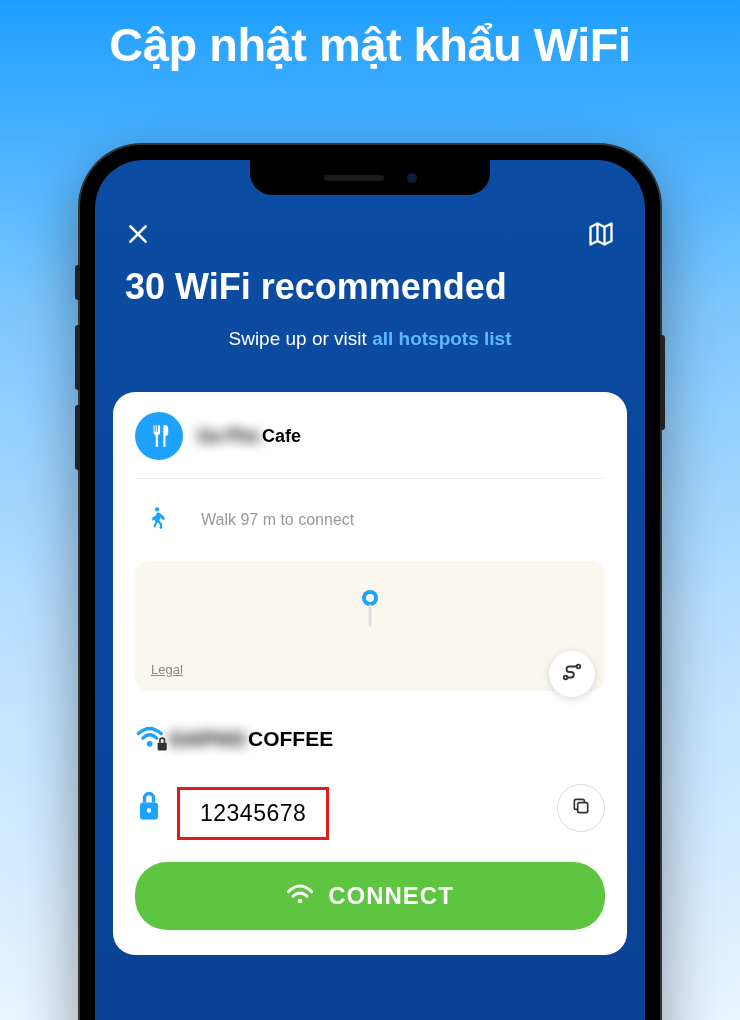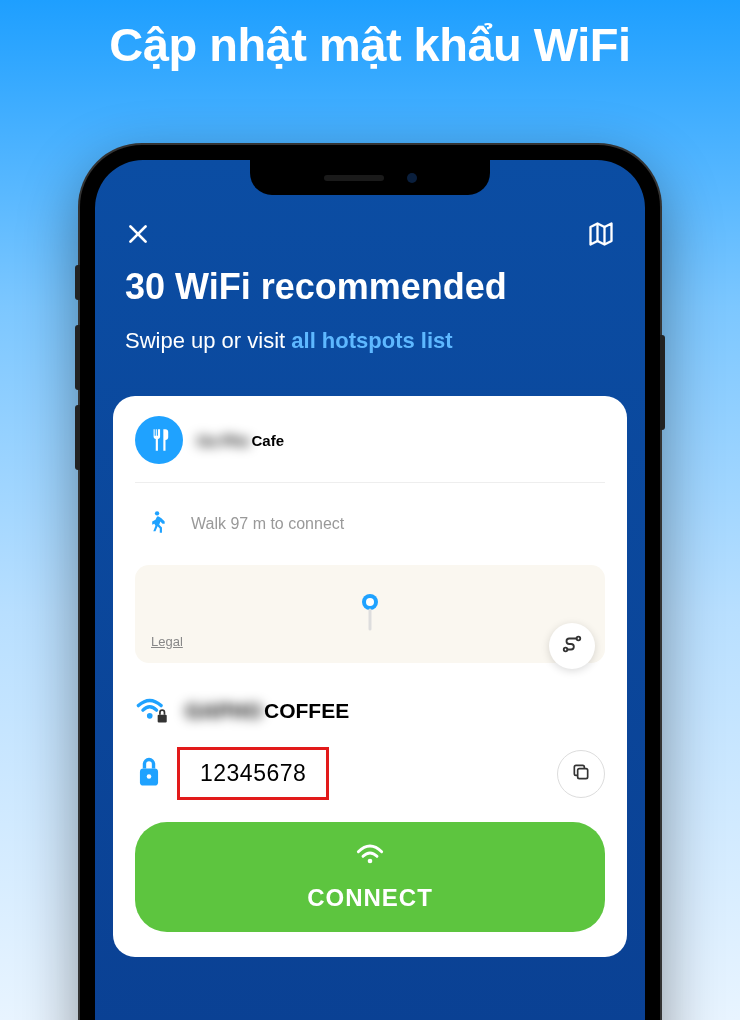--- a/index.html
+++ b/index.html
@@ -126,21 +126,22 @@
       height: 28px;
       cursor: pointer;
     }
     .header-title {
       font-size: 36px;
       font-weight: 700;
       margin-bottom: 20px;
       text-align: left;
     }
     .header-subtitle {
-      font-size: 22px;
+      font-size: 19px;
+      text-align: center;
       color: white;
     }
     .header-link {
       color: #5eb8ff;
       font-weight: 600;
     }
     .card {
       background: white;
       margin: 22px 18px 0;
       border-radius: 22px;
@@ -156,42 +157,42 @@
     .cafe-icon {
       width: 48px;
       height: 48px;
       background: #1fa2ff;
       border-radius: 50%;
       display: flex;
       align-items: center;
       justify-content: center;
     }
     .cafe-name {
-      font-size: 15px;
+      font-size: 18px;
       font-weight: 700;
       color: #000;
     }
     .cafe-blur {
       filter: blur(6px);
       margin-right: 2px;
     }
     .walk-row {
       display: flex;
       align-items: center;
-      gap: 22px;
+      gap: 32px;
       padding: 24px 8px;
     }
     .walk-text {
       color: #999;
       font-size: 16px;
     }
     .map-preview {
       background: #faf7f0;
       border-radius: 14px;
-      height: 98px;
+      height: 130px;
       position: relative;
       margin-bottom: 24px;
     }
     .map-pin {
       position: absolute;
       top: 28px;
       left: 50%;
       transform: translateX(-50%);
     }
     .map-legal {
@@ -212,21 +213,20 @@
       border-radius: 50%;
       box-shadow: 0 2px 8px rgba(0,0,0,0.15);
       display: flex;
       align-items: center;
       justify-content: center;
       cursor: pointer;
     }
     .wifi-row {
       display: flex;
       align-items: center;
-      gap: 16px;
       padding: 8px 0 20px;
     }
     .wifi-name {
       font-size: 21px;
       font-weight: 700;
       color: #000;
     }
     .wifi-blur {
       filter: blur(6px);
       margin-right: 2px;
@@ -237,42 +237,42 @@
       gap: 14px;
       margin-bottom: 22px;
     }
     .password-box {
       border: 3px solid #e21a1a;
       padding: 10px 20px;
       font-size: 23px;
       font-weight: 500;
       color: #000;
       letter-spacing: 0.5px;
+      margin-top: 12px;
     }
     .copy-btn {
       width: 48px;
       height: 48px;
       border: 1px solid #ddd;
       border-radius: 50%;
       display: flex;
       align-items: center;
       justify-content: center;
       margin-left: auto;
       cursor: pointer;
     }
     .connect-btn {
       background: #5dc53f;
       border-radius: 32px;
       padding: 20px;
       display: flex;
-      align-items: center;
+      align-items: flex-start;
       justify-content: center;
       gap: 14px;
       cursor: pointer;
-      flex-direction: column;
     }
     .connect-label {
       color: white;
       font-size: 24px;
       font-weight: 800;
       letter-spacing: 1px;
     }
   </style>
 </head>
 <body>

